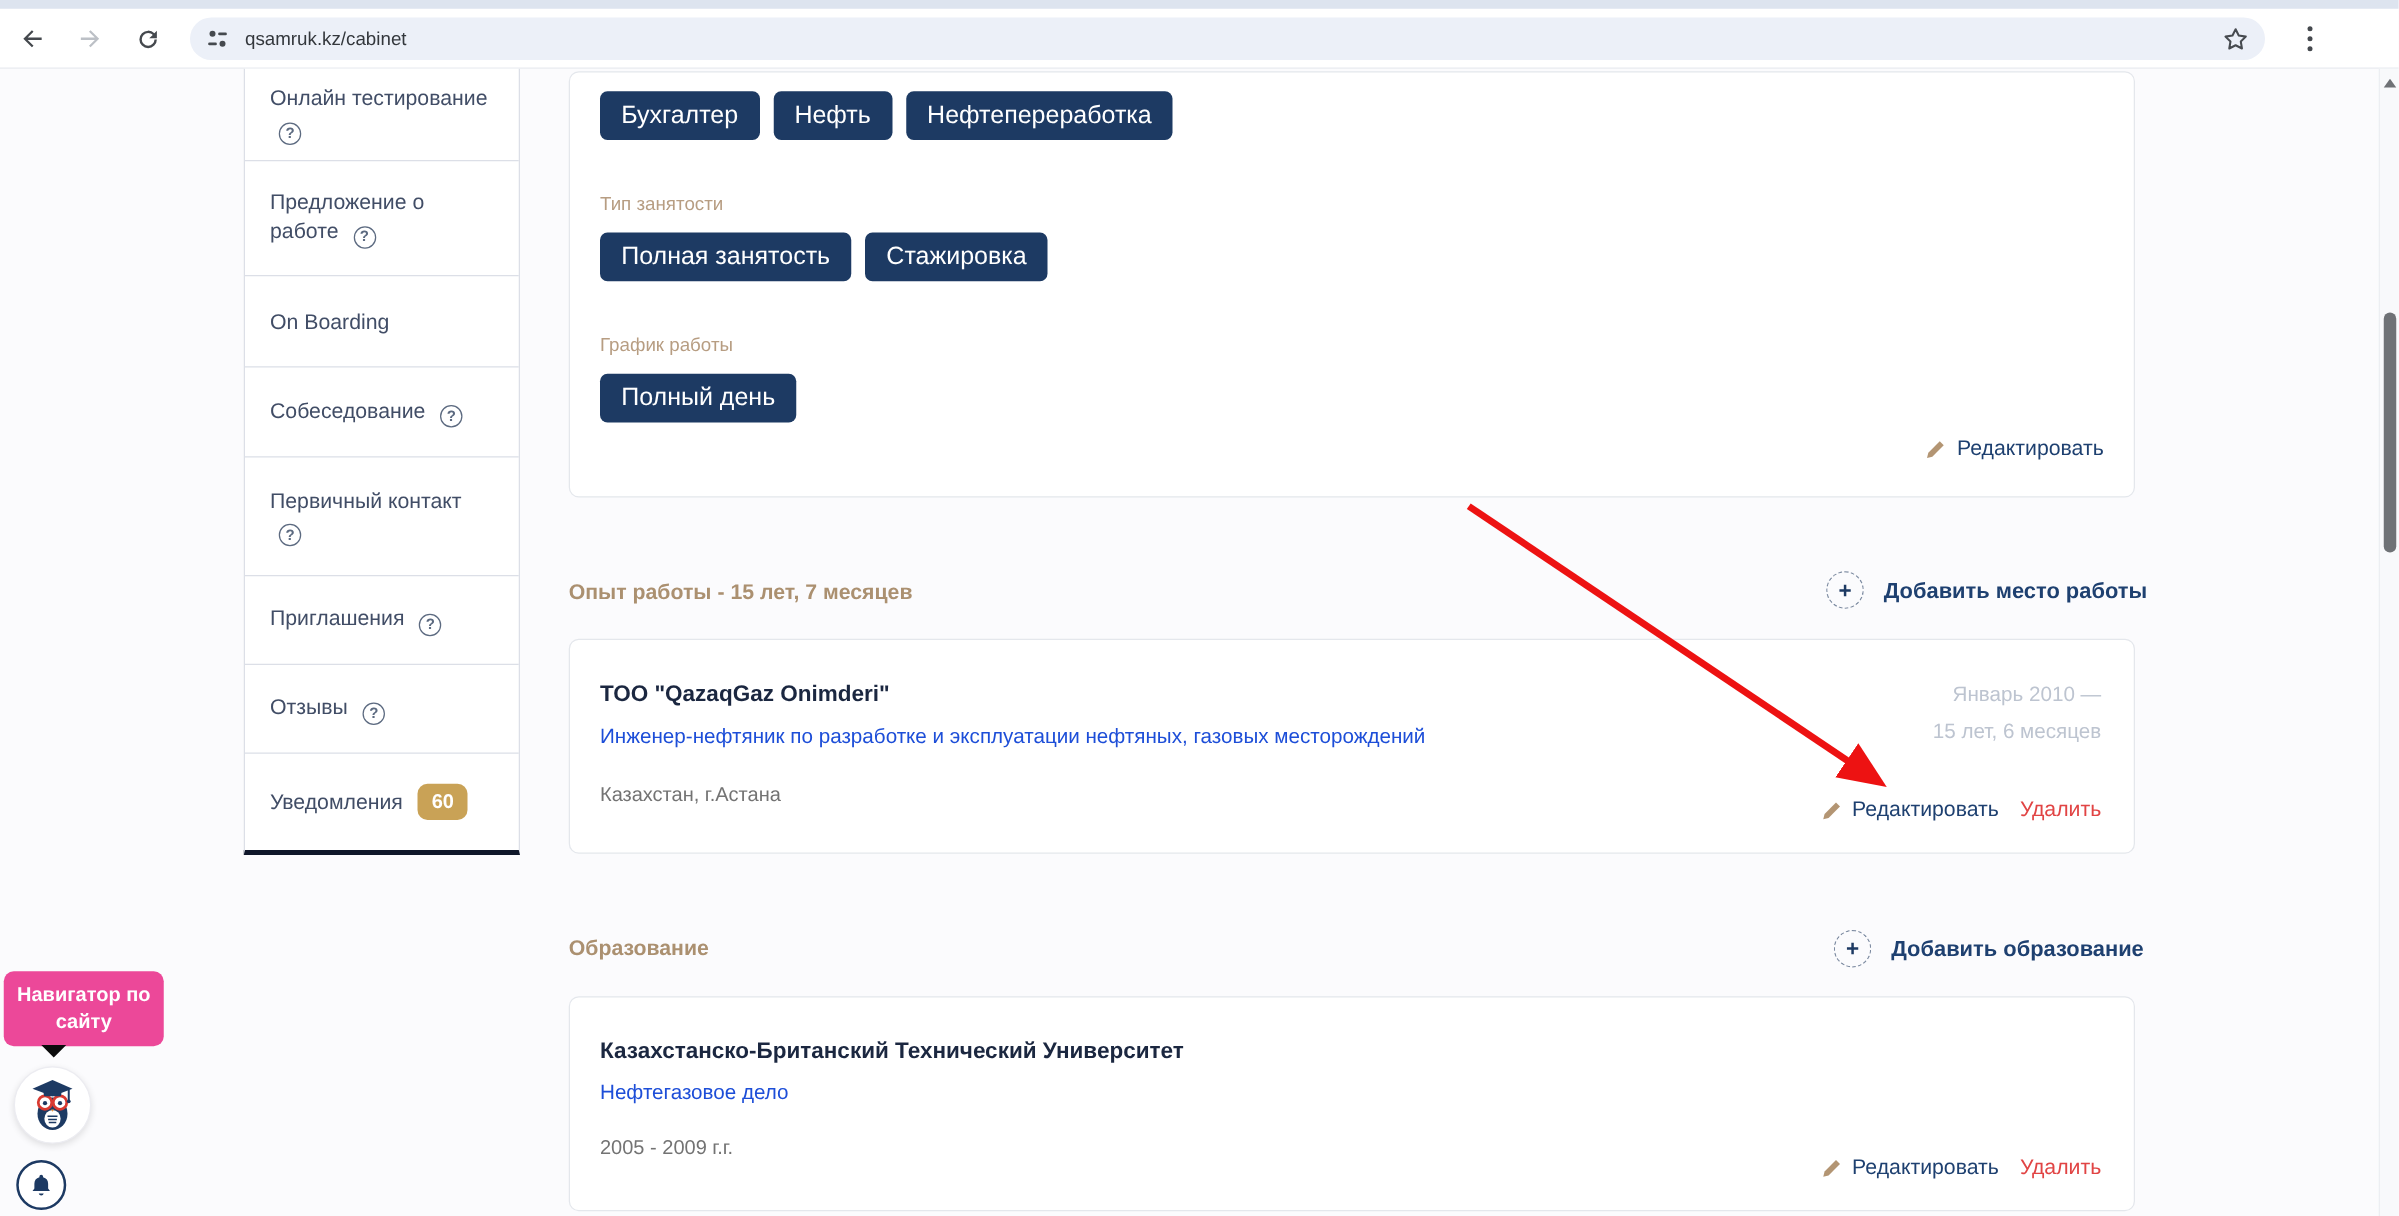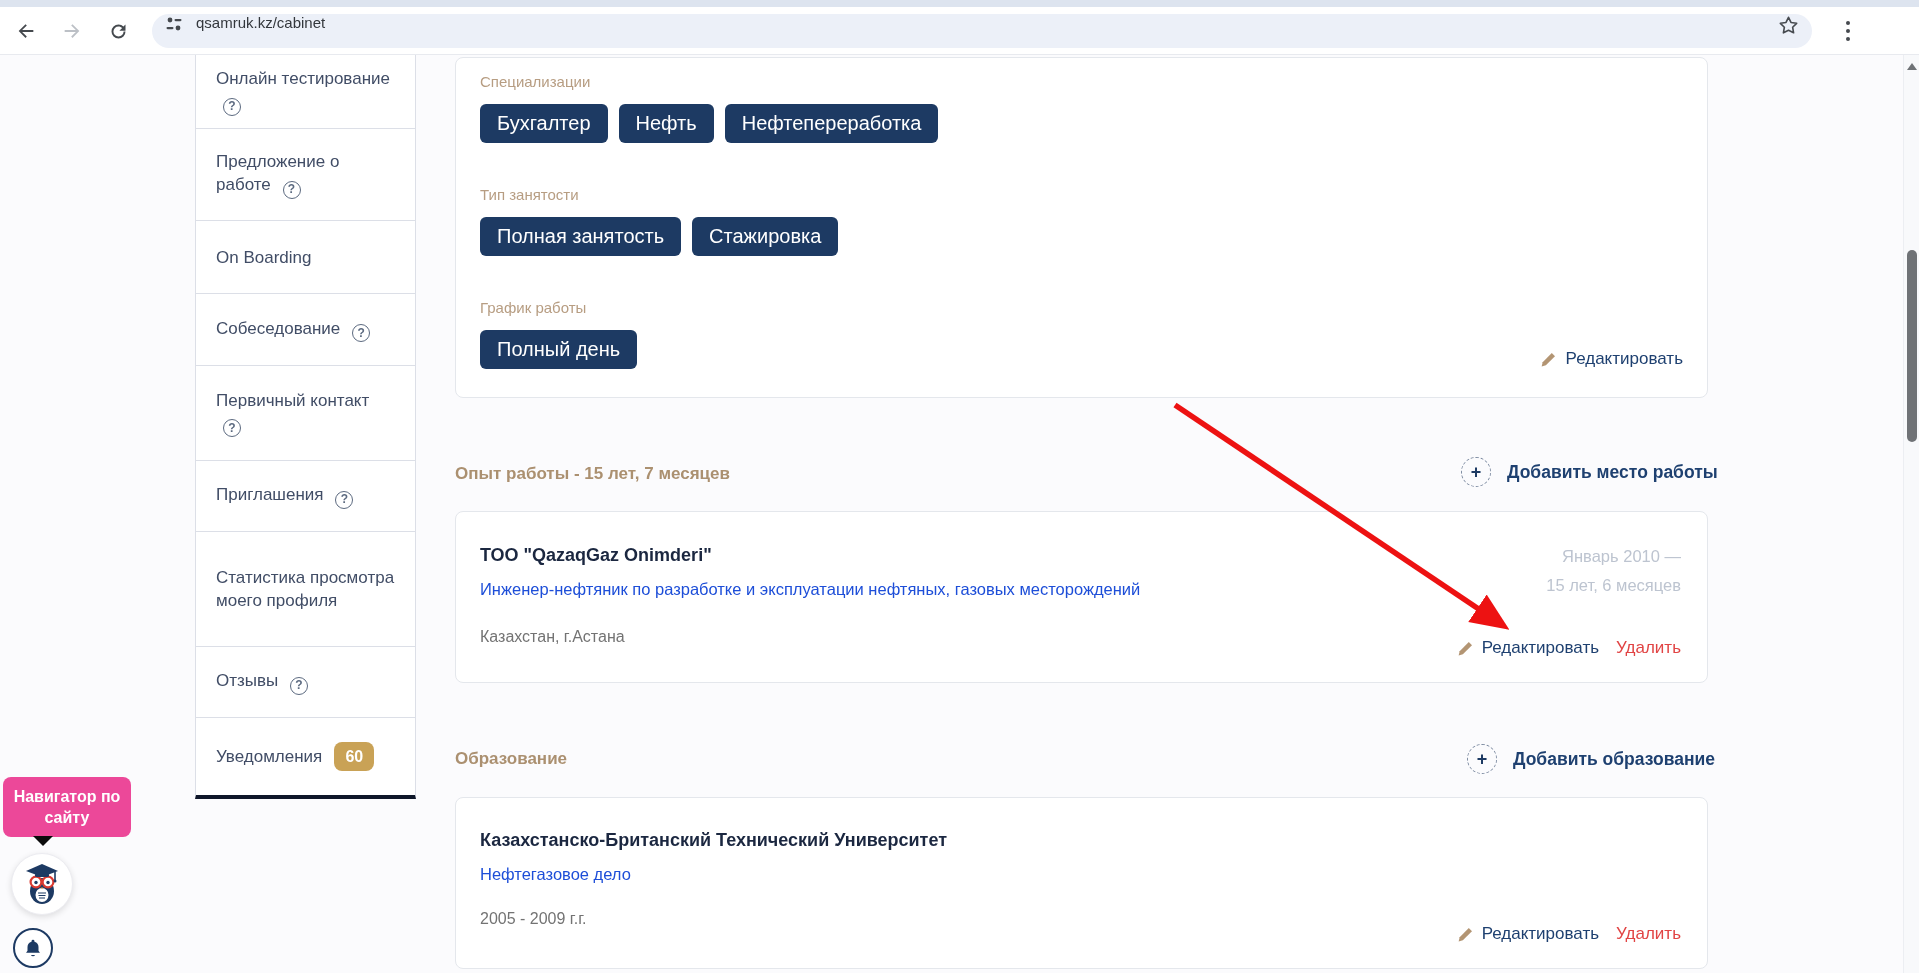--- a/index.html
+++ b/index.html
@@ -6,21 +6,21 @@
   html,body { width:1919px; height:973px; overflow:hidden; }
   body { font-family:"Liberation Sans", sans-serif; background:#fbfbfd; }
   #app { position:relative; width:1919px; height:973px; }
 
   
   .chrome { position:absolute; left:0; top:0; width:1919px; height:55px; background:#fff; border-bottom:1px solid #e8eaef; }
   .tabstrip { position:absolute; left:0; top:0; width:1919px; height:7px; background:#dde4ef; }
   .chrome-inner { position:absolute; left:0; top:7px; width:1919px; height:48px; display:flex; align-items:center; }
   .nav-btn { width:40px; height:40px; margin-left:6px; display:flex; align-items:center; justify-content:center; border-radius:50%; }
   .nav-btn svg { display:block; }
-  .omnibox { margin-left:14px; width:1660px; height:34px; background:#ecf0f8; border-radius:17px; display:flex; align-items:flex-start; padding:0 12px; }
+  .omnibox { margin-left:14px; width:1660px; height:34px; background:#ecf0f8; border-radius:17px; display:flex; align-items:center; padding:0 12px; }
   .omnibox .url { margin-left:12px; font-size:15px; color:#33373c; flex:1; }
   .kebab { margin-left:24px; width:24px; height:26px; display:flex; flex-direction:column; align-items:center; justify-content:center; gap:4px; }
   .kebab i { width:4px; height:4px; border-radius:50%; background:#45494e; }
 
   
   .sidebar { position:absolute; left:195px; top:55px; width:221px; background:#fff;
              border-left:1px solid #dcdfe7; border-right:1px solid #dcdfe7; border-bottom:4px solid #0f172a; }
   .side-item { display:flex; align-items:center; padding:0 20px; font-size:17px; color:#414d66; line-height:23px; border-top:1px solid #dcdfe7; cursor:pointer; }
   .side-item:first-child { border-top:none; }
   .side-item .txt { display:inline; }
@@ -133,35 +133,31 @@
       <span class="help-ic">?</span></span>
     </div>
     <div class="side-item" style="height:95px">
       <span class="txt"><span>Первичный контакт</span>
       <span class="help-ic">?</span></span>
     </div>
     <div class="side-item" style="height:71px">
       <span class="txt"><span>Приглашения</span>
       <span class="help-ic">?</span></span>
     </div>
-    <div class="side-item" style="height:115px">
-      <span class="txt">Статистика просмотра моего профиля</span>
-    </div>
     <div class="side-item" style="height:71px">
       <span class="txt"><span>Отзывы</span>
       <span class="help-ic">?</span></span>
     </div>
     <div class="side-item" style="height:78px">
       <span>Уведомления</span>
       <span class="badge">60</span>
     </div>
   </nav>
 
   <section class="card card-profile">
-    <div class="grp-label">Специализации</div>
     <div class="tagrow">
       <span class="tag">Бухгалтер</span>
       <span class="tag">Нефть</span>
       <span class="tag">Нефтепереработка</span>
     </div>
     <div class="grp-label">Тип занятости</div>
     <div class="tagrow">
       <span class="tag">Полная занятость</span>
       <span class="tag">Стажировка</span>
     </div>

